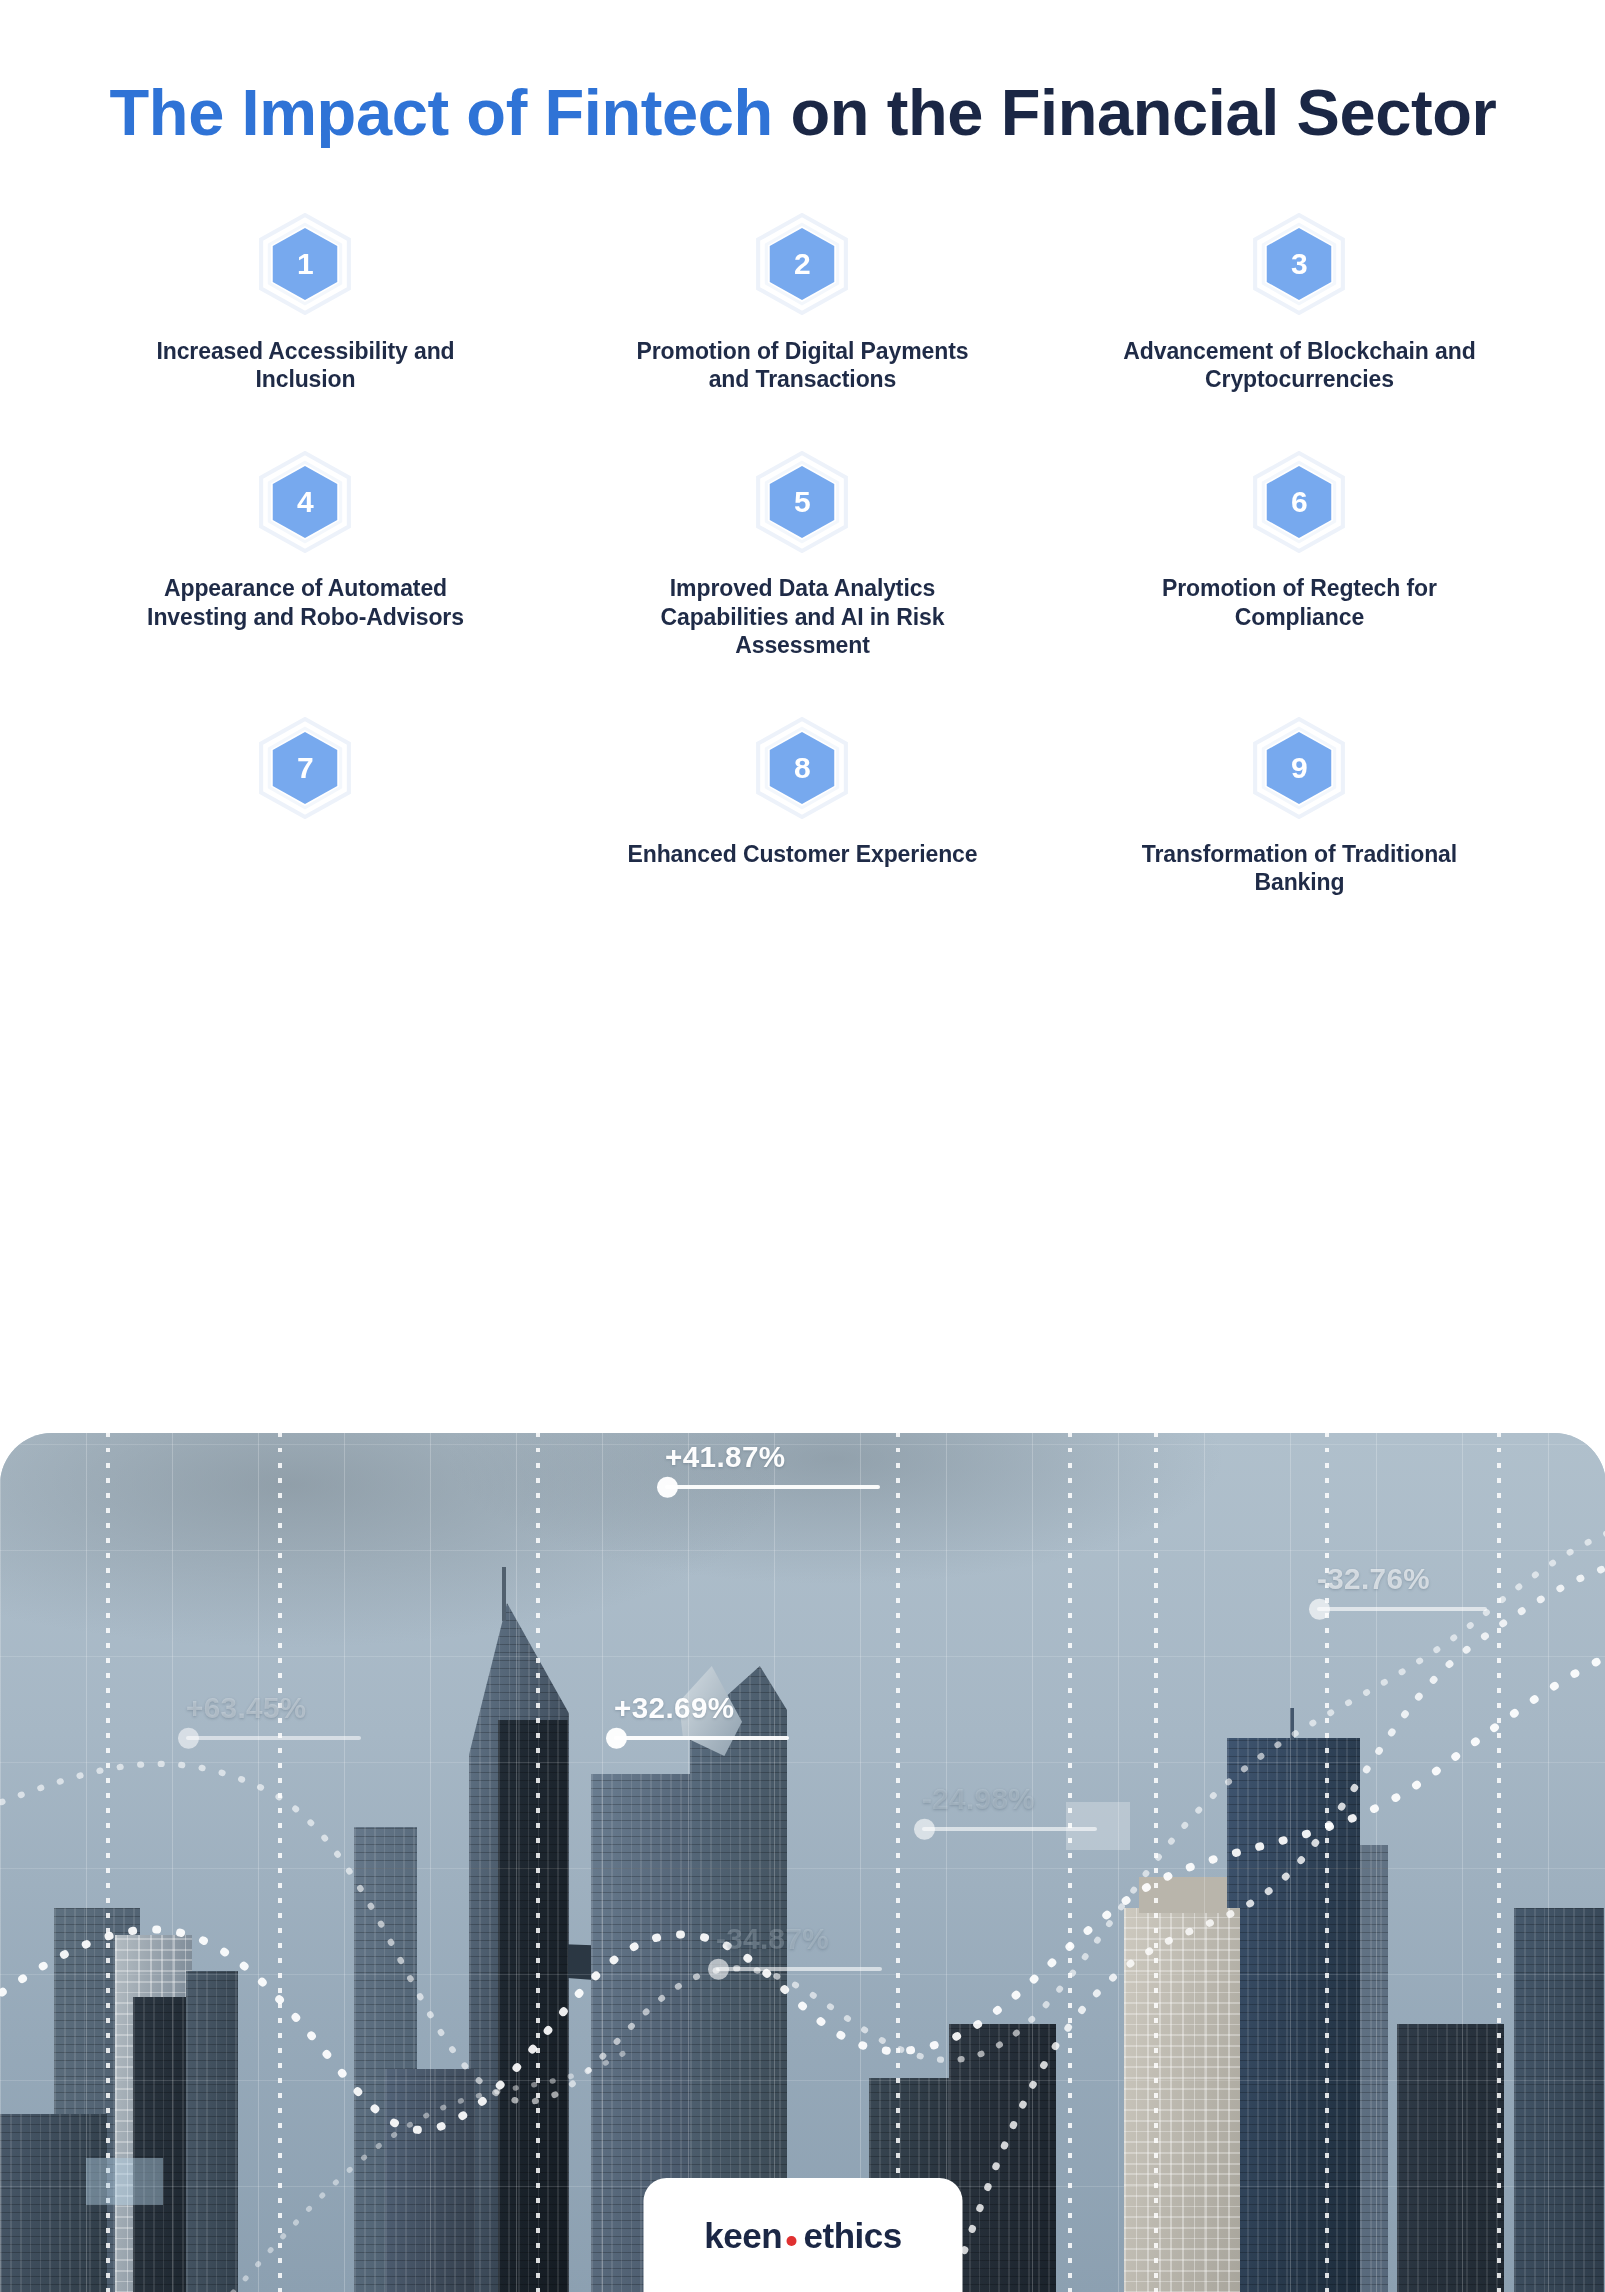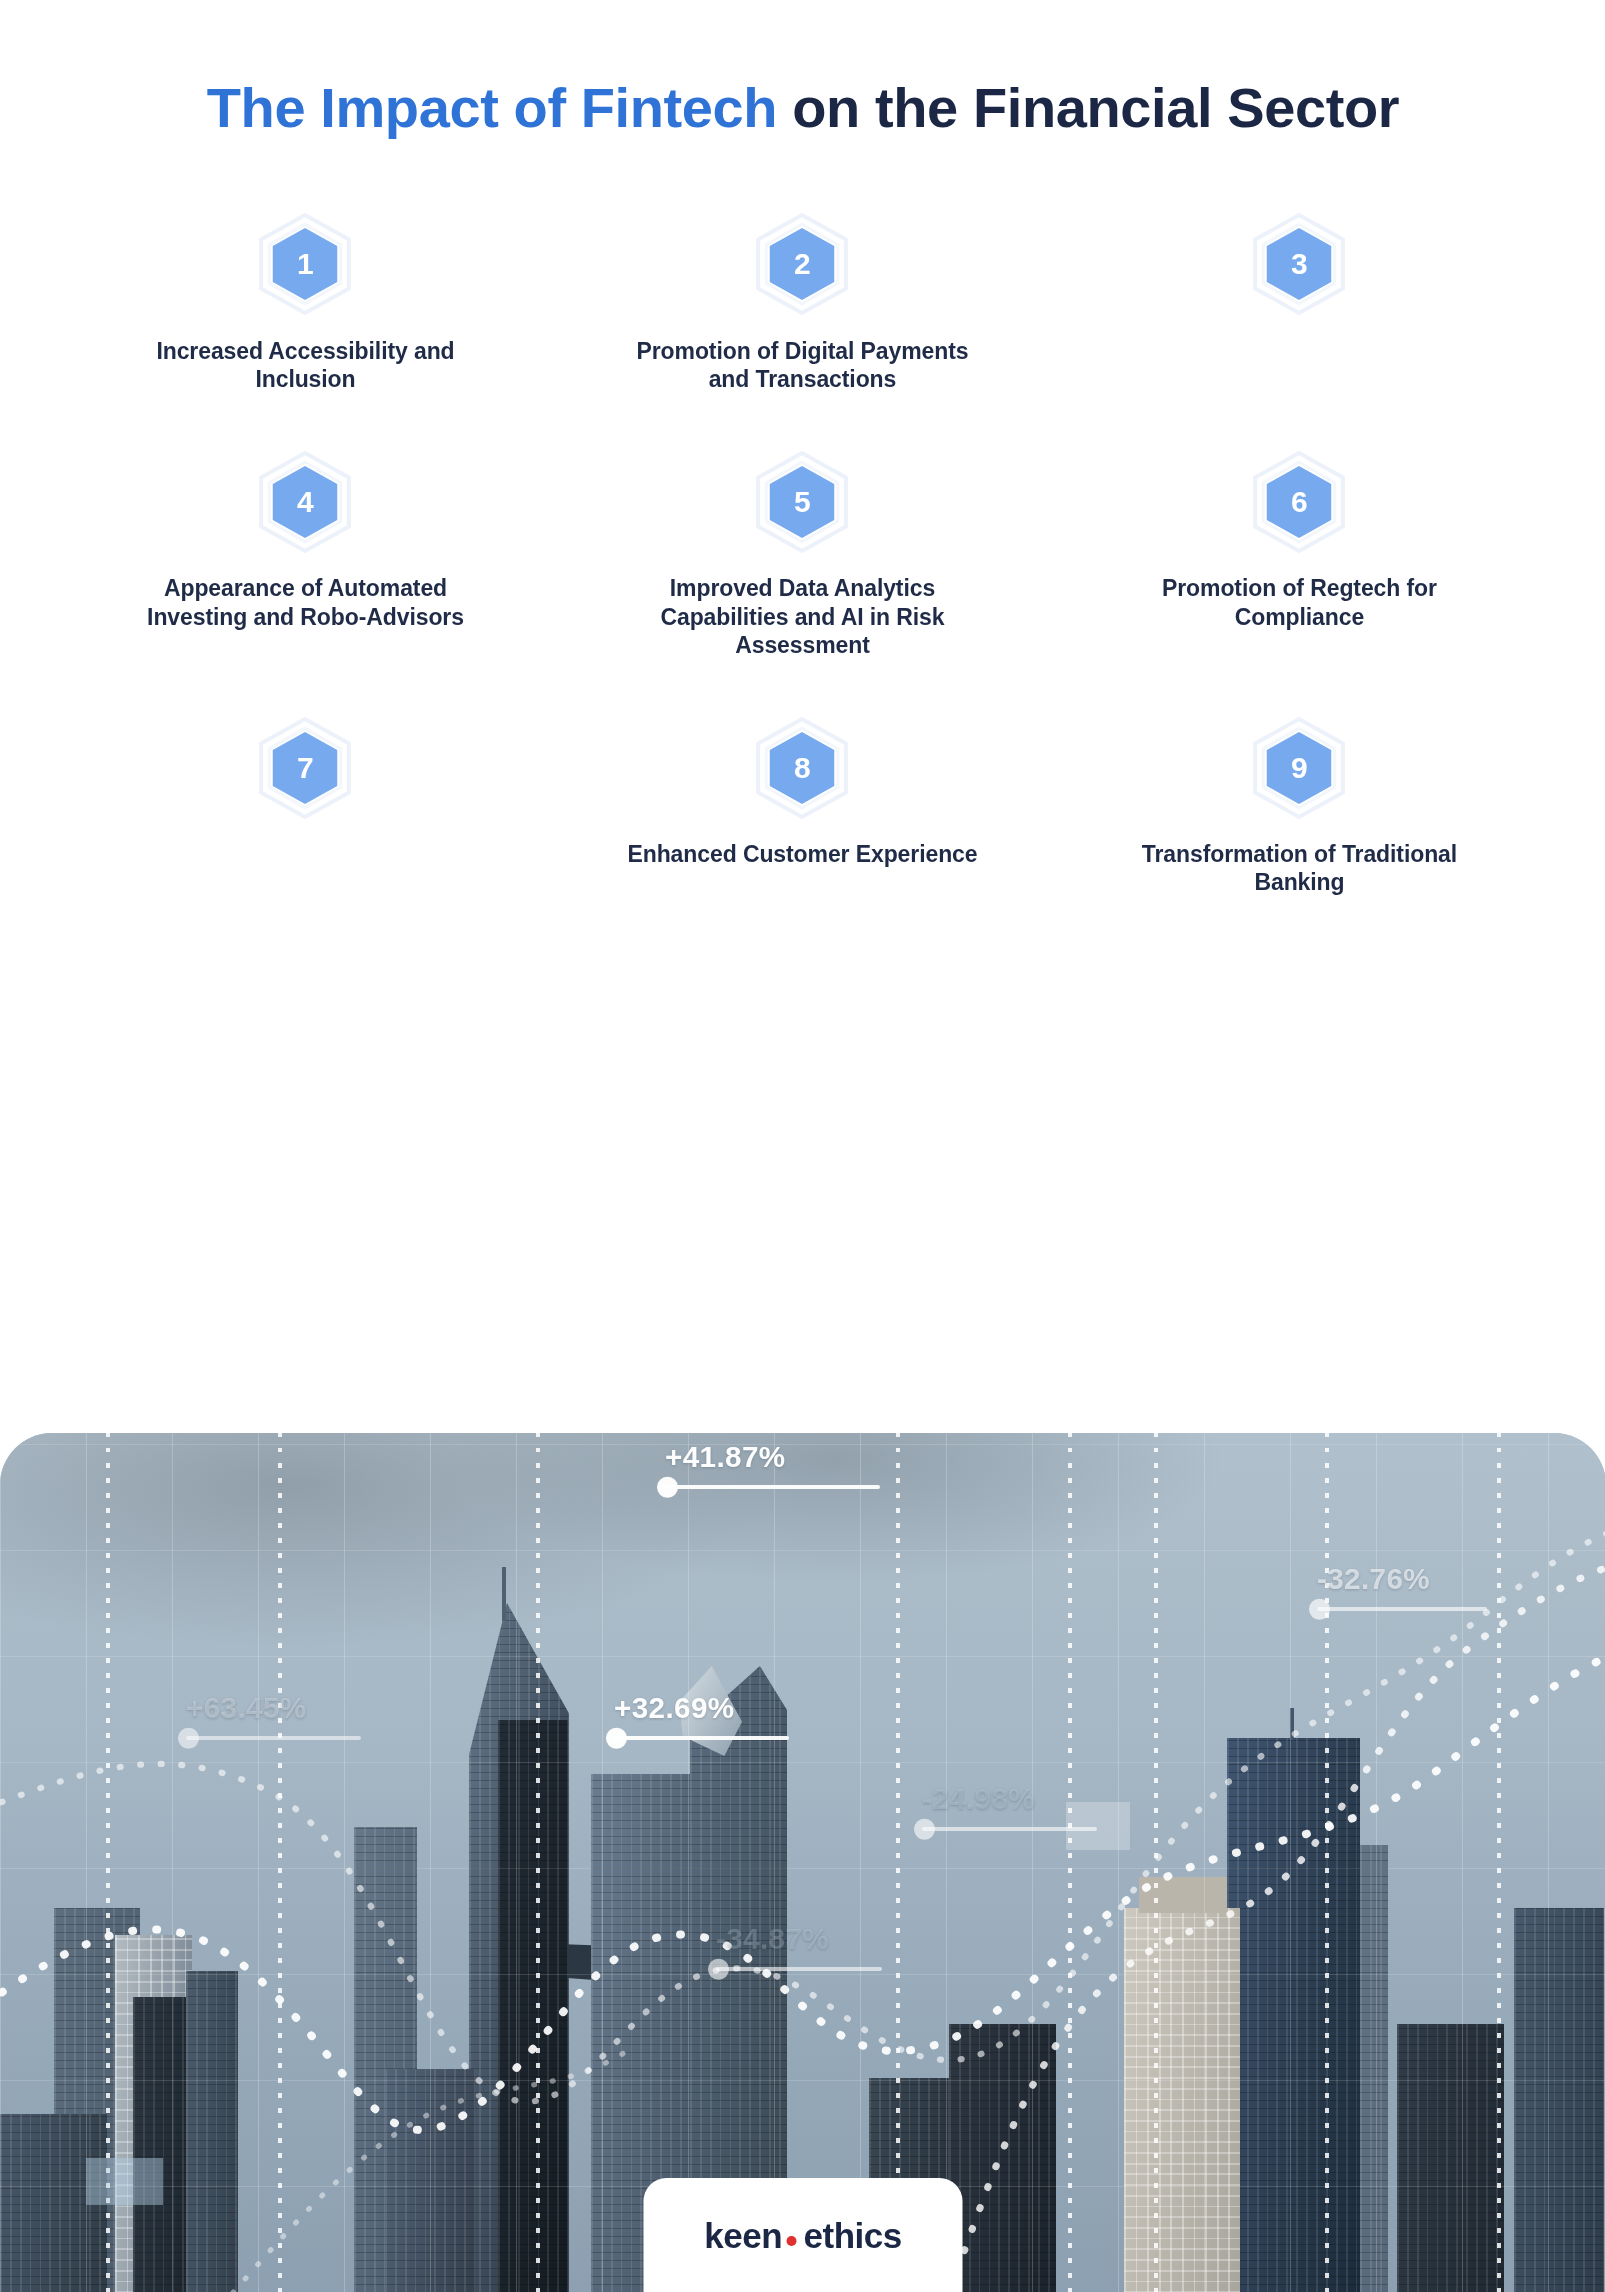--- a/index.html
+++ b/index.html
@@ -19,21 +19,21 @@
 
   
   .title-wrap {
     position: absolute;
     top: 77px;
     left: 0;
     width: 1606px;
     text-align: center;
   }
   .title {
-    font-size: 56px;
+    font-size: 65px;
     font-weight: 700;
     letter-spacing: -0.4px;
     line-height: 1.12;
     white-space: nowrap;
   }
   .title .accent { color: #2f73d6; }
   .title .dark   { color: #1b2745; }
 
   
   .steps {
@@ -283,20 +283,21 @@
         <div class="badge">
           <svg class="hex-outer" viewBox="0 0 100 100">
               <polygon points="50,2 93,26 93,74 50,98 7,74 7,26" fill="none" stroke="#edf2fa" stroke-width="4"></polygon>
               <polygon points="50,11 85,31 85,69 50,89 15,69 15,31" fill="none" stroke="#f3f7fc" stroke-width="3"></polygon>
             </svg>
           <svg class="hex-inner" viewBox="0 0 100 100">
               <polygon points="50,2 93,26 93,74 50,98 7,74 7,26" fill="#77a9ee"></polygon>
             </svg>
           <span class="hex-num">3</span>
         </div>
+        <div class="step-label">Advancement of Blockchain and Cryptocurrencies</div>
       </div>
     </div>
 
     <div class="row r2">
       <div class="cell">
         <div class="badge">
           <svg class="hex-outer" viewBox="0 0 100 100">
               <polygon points="50,2 93,26 93,74 50,98 7,74 7,26" fill="none" stroke="#edf2fa" stroke-width="4"></polygon>
               <polygon points="50,11 85,31 85,69 50,89 15,69 15,31" fill="none" stroke="#f3f7fc" stroke-width="3"></polygon>
             </svg>

